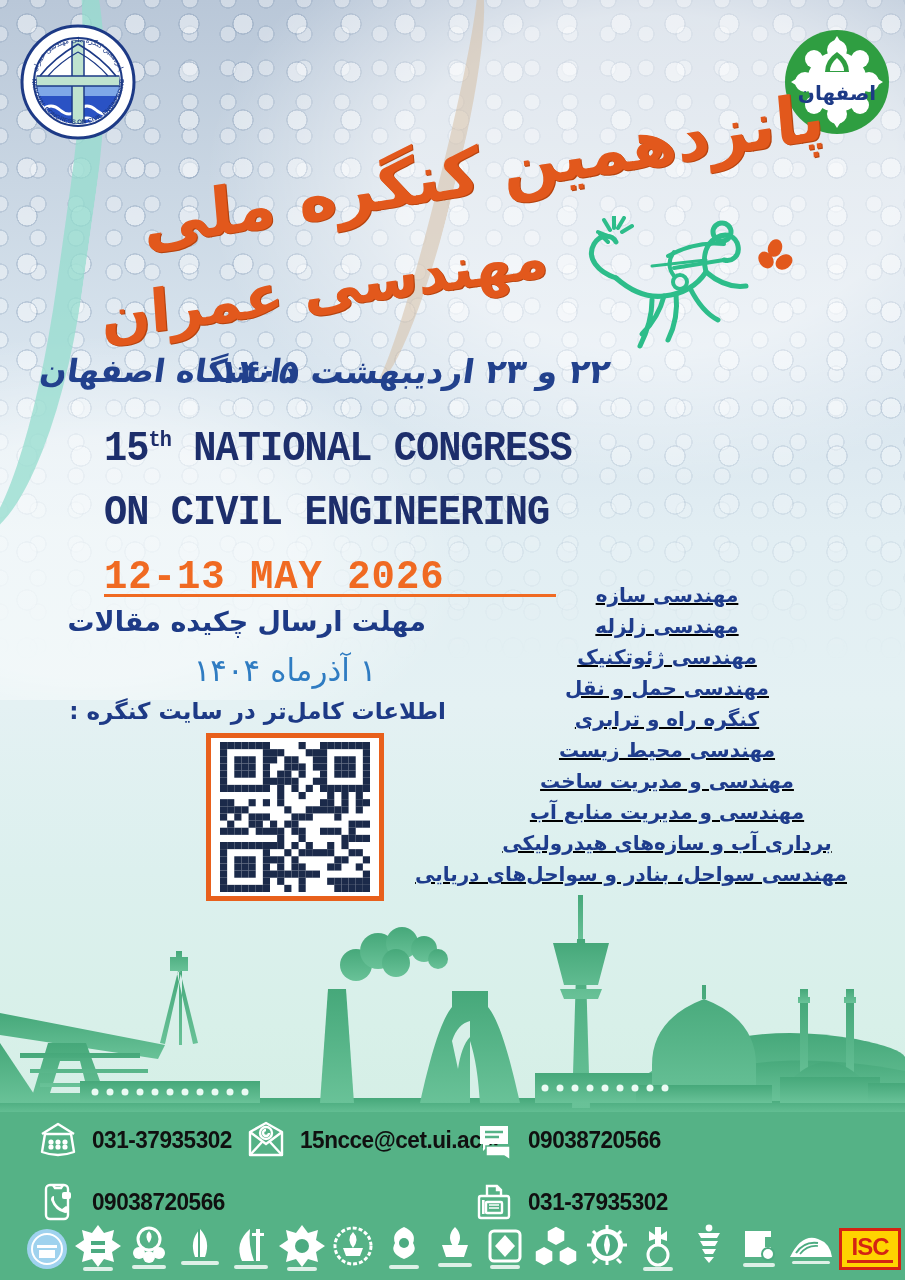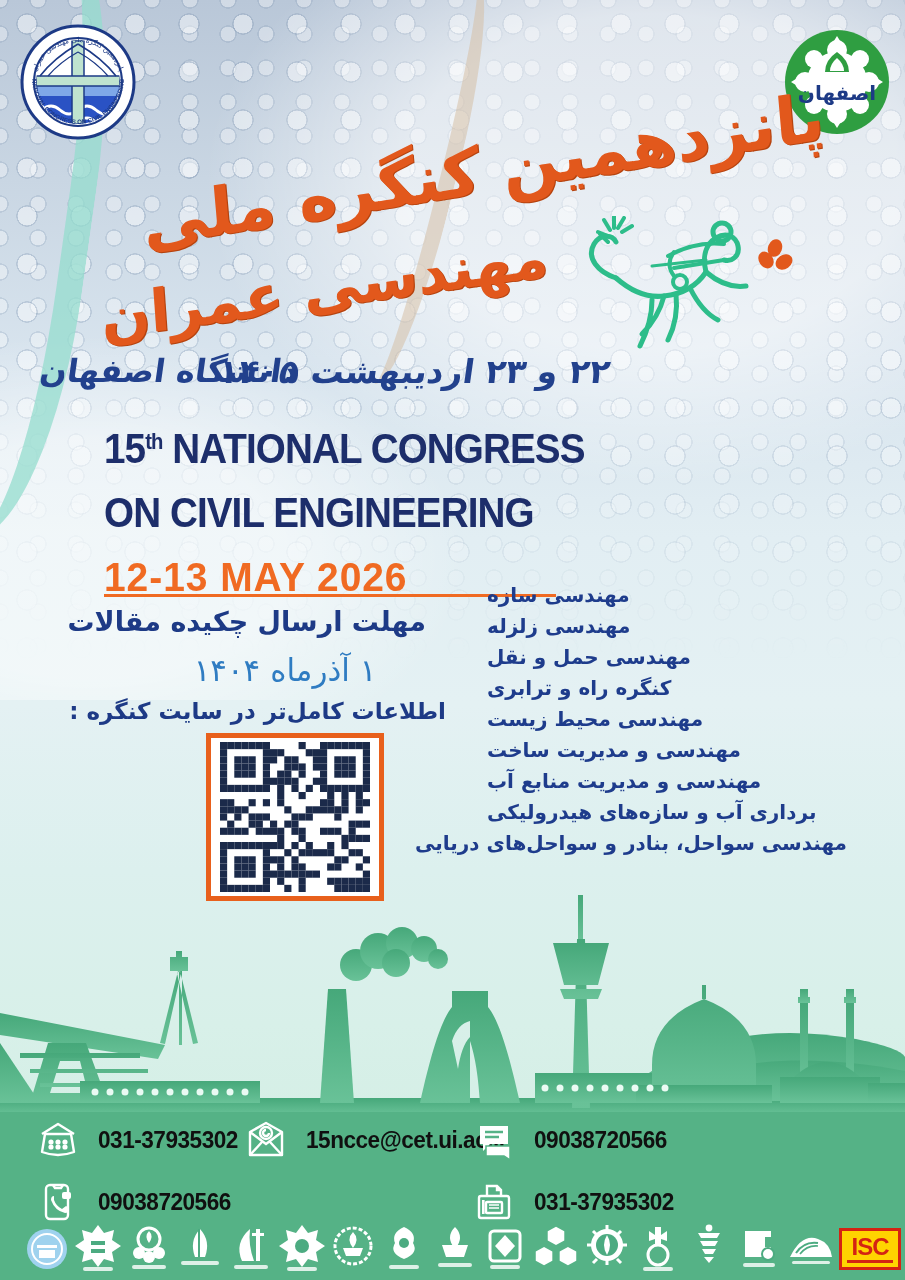--- a/index.html
+++ b/index.html
@@ -67,21 +67,21 @@
     font-size:33px; font-weight:bold; color:#22418d; direction:rtl;
     transform:skewX(-8deg); white-space:nowrap;
   }
   .fa-venue{
     position:absolute; left:88px; top:352px; width:210px; text-align:center;
     font-size:32px; font-weight:bold; color:#22418d; direction:rtl;
     transform:skewX(-8deg); white-space:nowrap;
   }
 
   
-  .en-block{ position:absolute; left:104px; top:428px; font-family:Liberation Sans, sans-serif; }
+  .en-block{ position:absolute; left:104px; top:428px; font-family:Liberation Mono, monospace; }
   .en-line{ font-size:42px; font-weight:bold; color:#1d2e6b; letter-spacing:-1px;
             transform:scaleX(.92); transform-origin:left; white-space:nowrap; line-height:1.0;}
   .en-line sup{ font-size:22px; vertical-align:14px; }
   .en-line.l2{ margin-top:22px; }
   .en-date{ margin-top:20px; font-size:41px; font-weight:bold; color:#f06a22;
             letter-spacing:1px; transform:scaleX(.95); transform-origin:left; white-space:nowrap;}
   .orange-rule{ position:absolute; left:104px; top:594px; width:452px; height:3px; background:#f06a22; }
 
   
   .deadline-label{
@@ -98,34 +98,34 @@
   }
 
   
   .qr-frame{
     position:absolute; left:206px; top:733px; width:178px; height:168px;
     background:#fff; border:5px solid #e8601c; display:flex; align-items:center; justify-content:center;
   }
 
   
   .topics{
-    position:absolute; right:58px; top:580px; width:360px; direction:rtl; text-align:left;
+    position:absolute; right:58px; top:580px; width:360px; direction:rtl; text-align:center;text-decoration:underline;
   }
   .topics div{
     font-size:20px; font-weight:bold; color:#1e3c8c; line-height:31px; white-space:nowrap;
   }
 
   
   .skyline{ position:absolute; left:0; top:893px; width:905px; height:222px; }
 
   
   .band{
     position:absolute; left:0; top:1112px; width:905px; height:168px; background:#55b286;
   }
-  .contact{ position:absolute; display:flex; align-items:center; gap:18px; }
+  .contact{ position:absolute; display:flex; align-items:center; gap:12px; }
   .contact .txt{
     font-family:"Liberation Sans", sans-serif; font-weight:bold; font-size:24px; color:#101010;
     letter-spacing:-0.5px; transform:scaleX(.94); transform-origin:left; white-space:nowrap;
   }
   .cicon{ width:44px; height:44px; flex:none; }
 
   
   .logos-row{
     position:absolute; left:10px; top:1218px; width:905px; height:62px;
     display:flex; align-items:center; justify-content:space-between; padding:0 14px;
@@ -472,20 +472,21 @@
         <rect x="136" y="160" width="8" height="8" fill="#1b2a4a"></rect>
         <rect x="144" y="160" width="8" height="8" fill="#1b2a4a"></rect>
         <rect x="152" y="160" width="8" height="8" fill="#1b2a4a"></rect>
         <rect x="160" y="160" width="8" height="8" fill="#1b2a4a"></rect>
       </svg>
   </div>
 
   <div class="topics">
     <div>مهندسی سازه</div>
     <div>مهندسی زلزله</div>
+    <div>مهندسی ژئوتکنیک</div>
     <div>مهندسی حمل و نقل</div>
     <div>کنگره راه و ترابری</div>
     <div>مهندسی محیط زیست</div>
     <div>مهندسی و مدیریت ساخت</div>
     <div>مهندسی و مدیریت منابع آب</div>
     <div>برداری آب و سازه‌های هیدرولیکی</div>
     <div>مهندسی سواحل، بنادر و سواحل‌های دریایی</div>
   </div>
 
   <svg class="skyline" viewBox="0 0 905 222">

